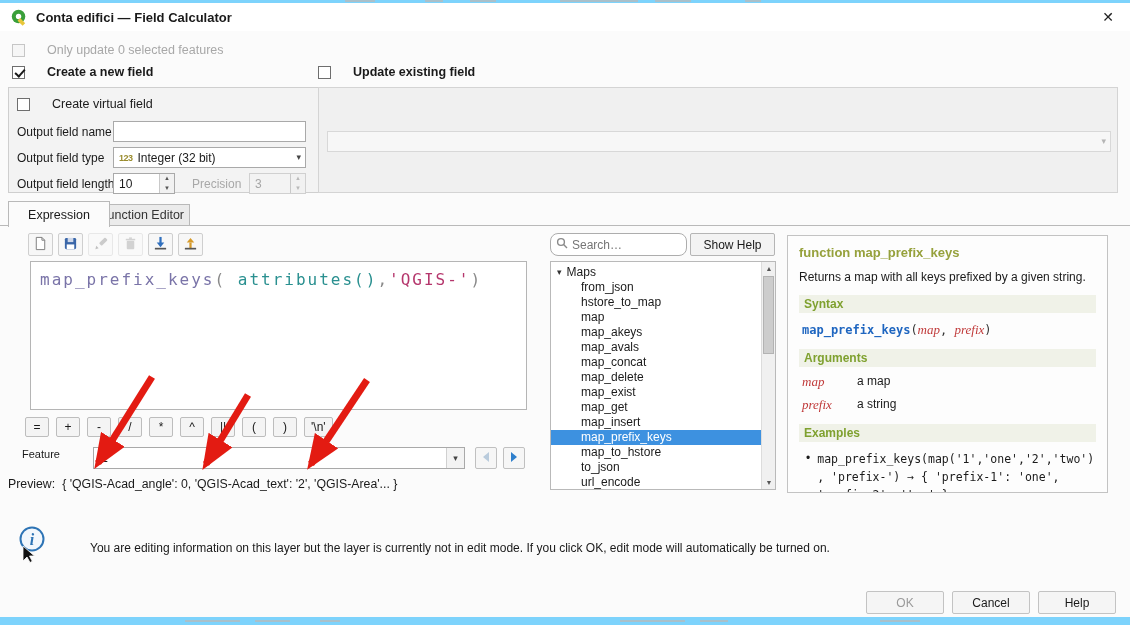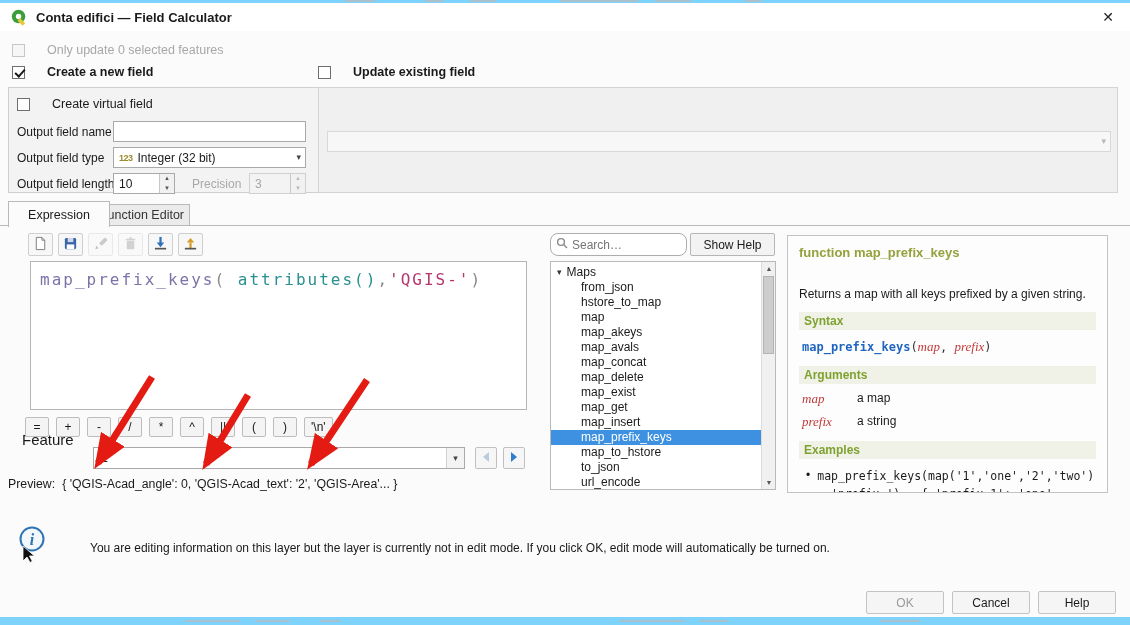--- a/index.html
+++ b/index.html
@@ -51,21 +51,21 @@
 
   
   .expr-box{position:absolute;left:30px;top:258px;width:497px;height:149px;background:#fff;border:1px solid #b5b5b5;padding:8px 9px;font-family:"DejaVu Sans Mono",monospace;font-size:16px;letter-spacing:2px}
   .tk-fn{color:#7a74a8}.tk-p{color:#8a8a8a}.tk-attr{color:#2a9090}.tk-str{color:#b5366c}
 
   
   .ops{position:absolute;left:25px;top:414px;display:flex;gap:7px;z-index:2}
   .op{height:20px;min-width:24px;padding:0 6px;border:1px solid #bdbdbd;background:#f4f4f4;border-radius:2px;font-size:12px;display:flex;align-items:center;justify-content:center}
 
   
-  .feature-label{position:absolute;left:22px;top:428px;font-size:15px}
+  .feature-label{position:absolute;left:22px;top:445px;font-size:11px}
   .feature-combo{position:absolute;left:93px;top:444px;width:372px;height:22px;background:#fff;border:1px solid #a9a9a9;display:flex;align-items:center;padding:0 24px 0 7px;font-size:12.5px}
   .feature-combo .dd{position:absolute;right:0;top:0;width:18px;height:100%;background:#f3f3f3;border-left:1px solid #d0d0d0;display:flex;align-items:center;justify-content:center;font-size:9px;color:#444}
   .navbtn{position:absolute;top:444px;width:22px;height:22px;border:1px solid #c0c0c0;background:#f6f6f6;border-radius:2px;display:flex;align-items:center;justify-content:center}
 
   .preview{position:absolute;left:8px;top:474px;font-size:12.3px;display:flex;gap:7px;white-space:nowrap}
 
   .arrows{position:absolute;left:40px;top:362px;width:430px;height:118px;z-index:5;pointer-events:none}
 
   
   .search-wrap{position:absolute;left:550px;top:230px;width:137px;height:23px;border:1px solid #adadad;border-radius:8px;background:#fff;display:flex;align-items:center;padding:0 5px;gap:4px}
@@ -77,21 +77,21 @@
   .tri{font-size:9px;color:#333}
   .tree-item{height:15px;line-height:15px;padding-left:30px;width:211px}
   .tree-item.selected{background:#3d91e0;color:#fff}
   .scroll{position:absolute;right:0;top:0;width:14px;height:100%;background:#f0f0f0;border-left:1px solid #dcdcdc}
   .scroll .sbtn{position:absolute;left:0;width:14px;height:13px;font-size:7px;color:#555;text-align:center;line-height:13px;background:#f0f0f0}
   .scroll .thumb{position:absolute;top:14px;left:1px;width:11px;height:78px;background:#cdcdcd;border:1px solid #b3b3b3}
 
   
   .help{position:absolute;left:787px;top:232px;width:321px;height:258px;background:#fdfdfd;border:1px solid #c3c3c3;padding:9px 11px;font-size:12px;overflow:hidden}
   .help-title{color:#96a13c;font-weight:bold;font-size:13px}
-  .help-desc{margin-top:27px;color:#1a1a1a}
+  .help-desc{margin-top:10px;color:#1a1a1a}
   .hsec{margin-top:11px;background:#f0f2e8;color:#7fa12f;font-weight:bold;padding:2px 5px;font-size:12px}
   .syntax-line{margin:9px 0 0 3px;font-family:"DejaVu Sans Mono",monospace;font-size:12px}
   .sx-fn{color:#1f66c0;font-weight:bold}
   .sx-p{color:#333}
   .sx-arg{color:#c03a3a;font-style:italic;font-family:"Liberation Serif",serif;font-size:13px}
   .arg-row{display:flex;margin:7px 0 0 3px}
   .arg-name{width:55px;color:#c03a3a;font-style:italic;font-family:"Liberation Serif",serif;font-size:13px;flex:none}
   .arg-desc{color:#1a1a1a}
   .ex-row{display:flex;margin:9px 0 0 7px;gap:7px}
   .ex-code{font-family:"DejaVu Sans Mono",monospace;font-size:11.5px;line-height:1.55;color:#1a1a1a;width:278px;overflow-wrap:anywhere}

